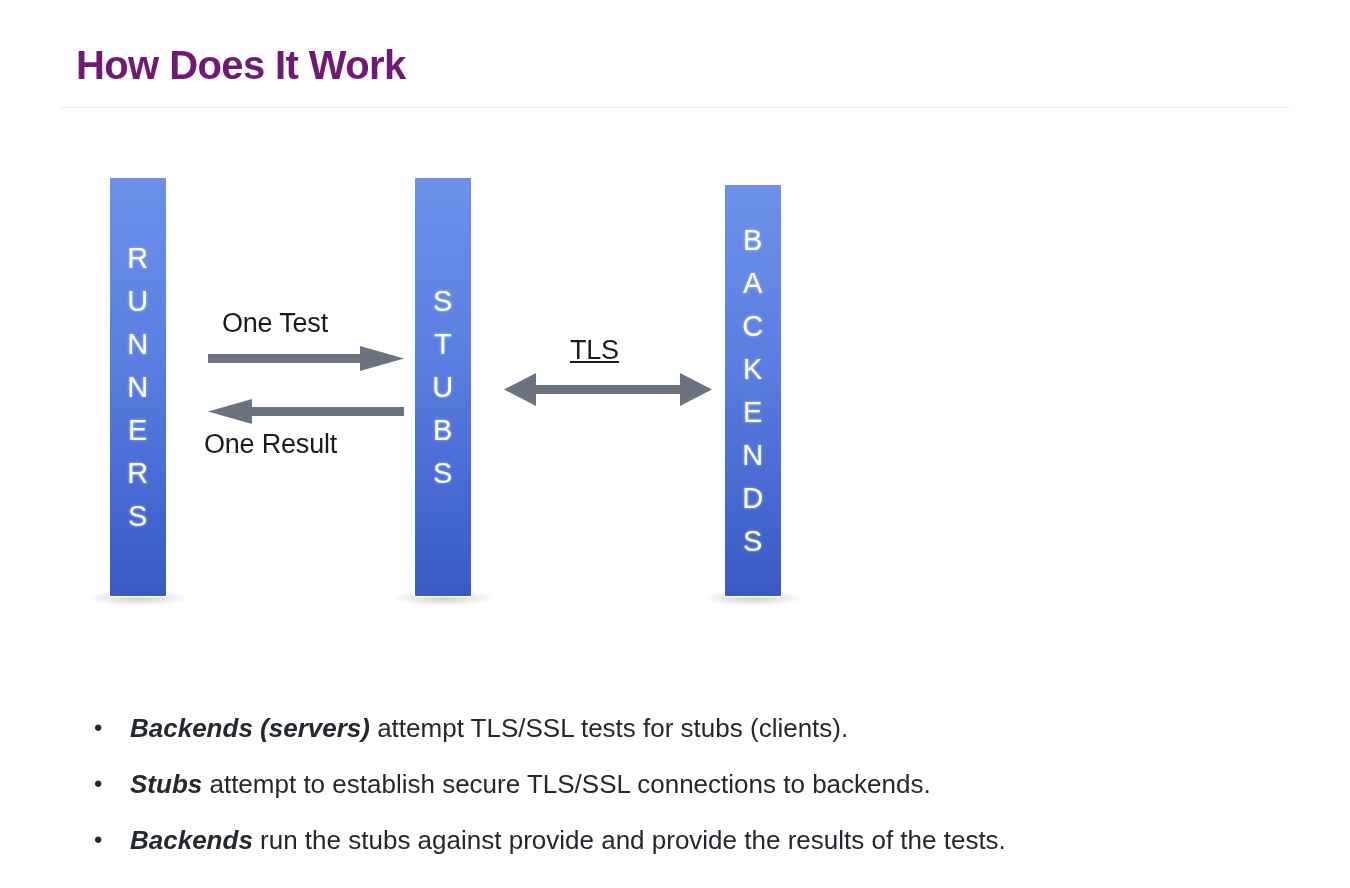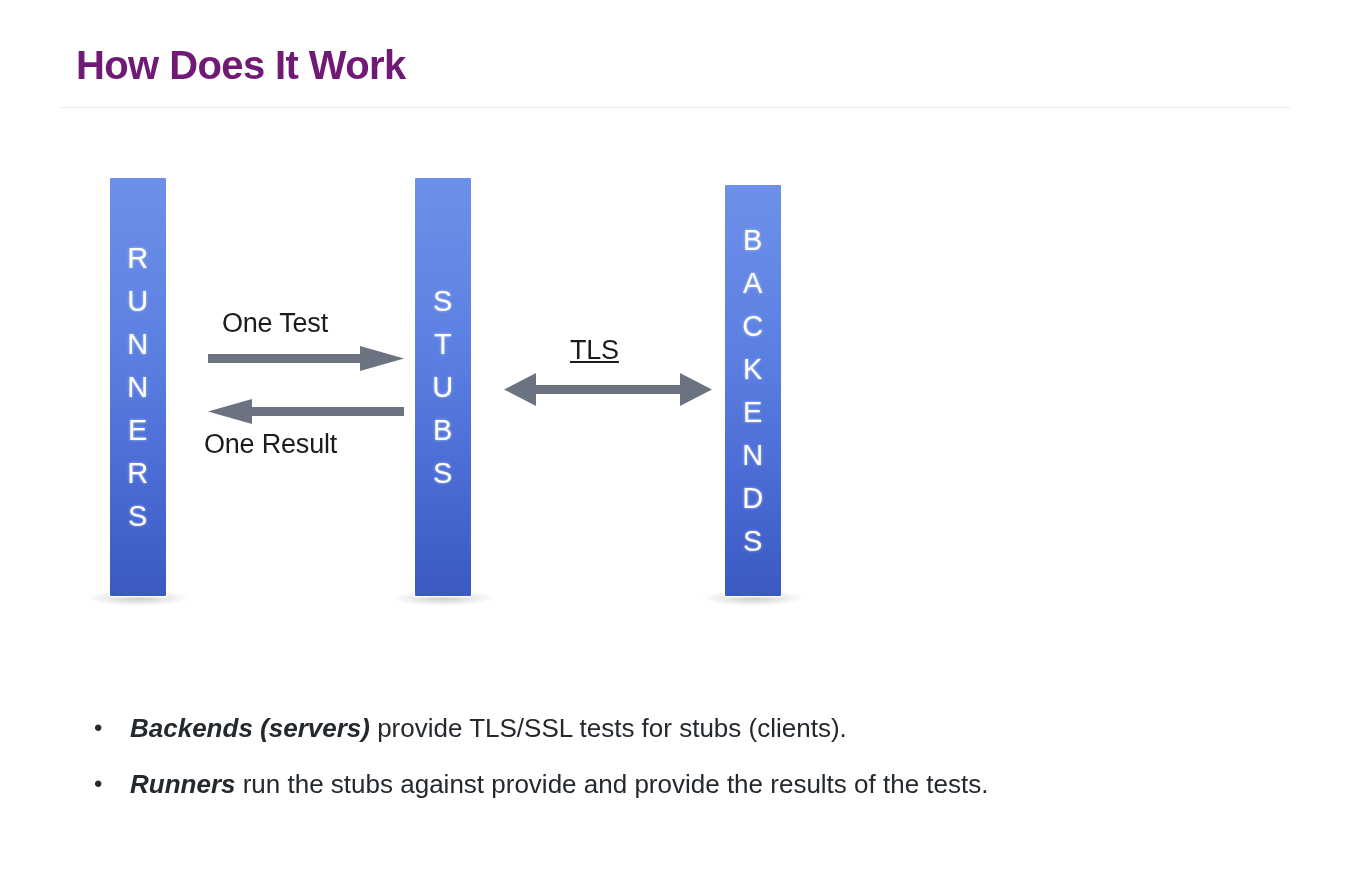--- a/index.html
+++ b/index.html
@@ -212,18 +212,21 @@
         <rect x="26" y="12" width="156" height="9"></rect>
         <polygon points="32,0 0,16.5 32,33"></polygon>
         <polygon points="176,0 208,16.5 176,33"></polygon>
       </g>
     </svg>
   </div>
 </div>
 
 <ul class="bullet-list">
   <li class="bullet-item">
-    <span class="bullet-strong">Backends (servers)</span><span> provide TLS/SSL tests for stubs (clients).</span>
+    <span class="bullet-strong">Backends (servers)</span><span> attempt TLS/SSL tests for stubs (clients).</span>
   </li>
   <li class="bullet-item">
-    <span class="bullet-strong">Runners</span><span> run the stubs against provide and provide the results of the tests.</span>
+    <span class="bullet-strong">Stubs</span><span> attempt to establish secure TLS/SSL connections to backends.</span>
+  </li>
+  <li class="bullet-item">
+    <span class="bullet-strong">Backends</span><span> run the stubs against provide and provide the results of the tests.</span>
   </li>
 </ul>
 
 </body></html>

